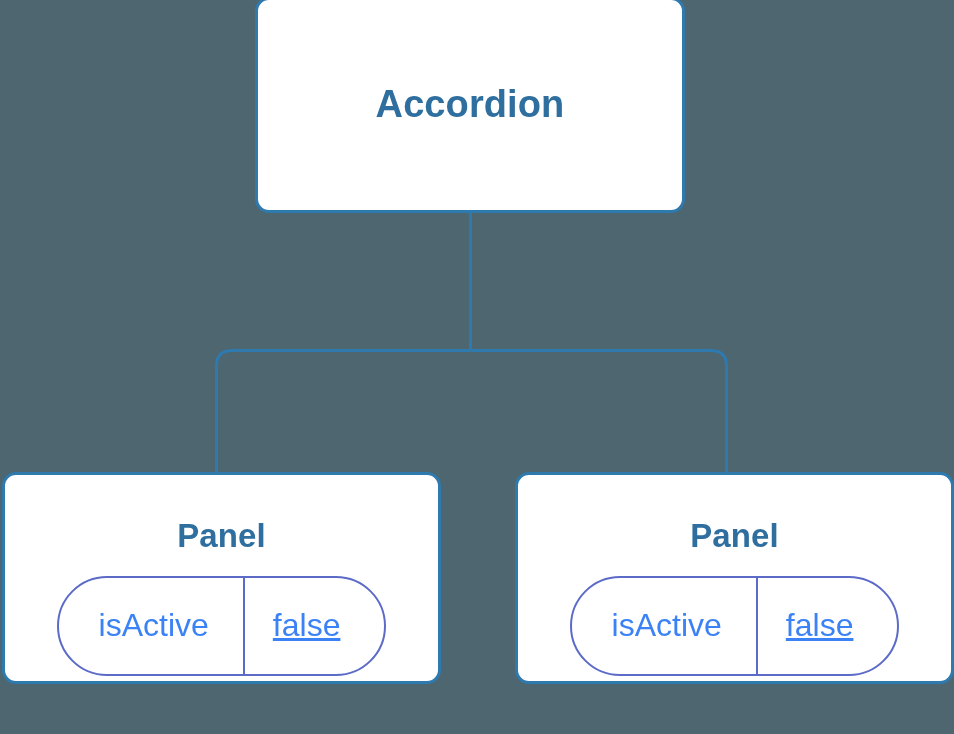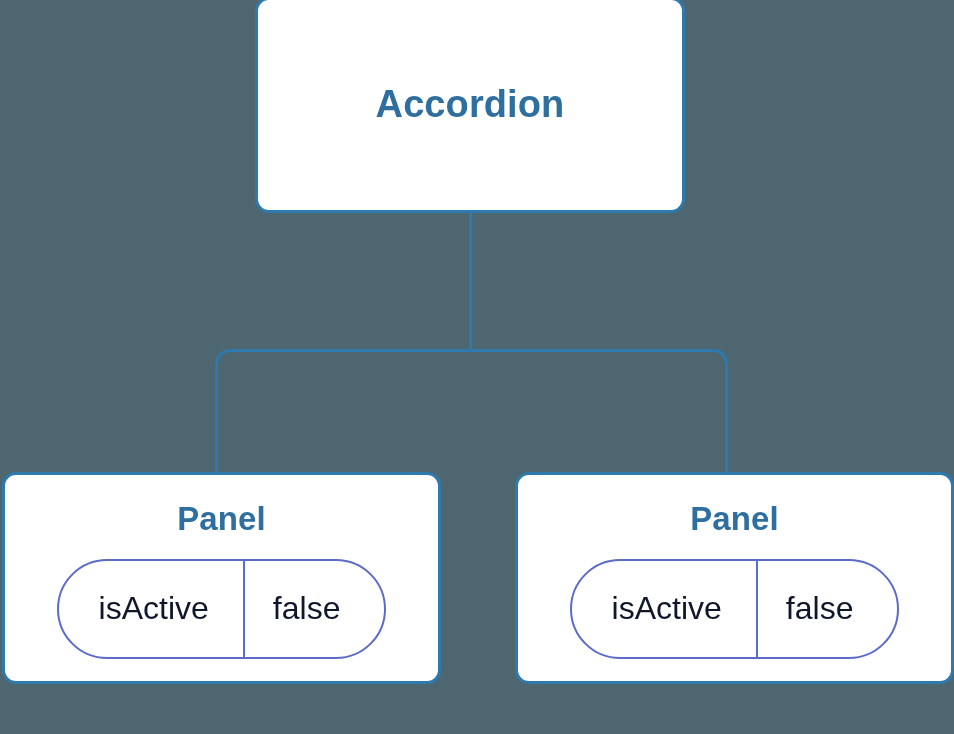--- a/index.html
+++ b/index.html
@@ -55,21 +55,21 @@
     width: 430px;
     height: 216px;
     justify-content: center;
     border-radius: 14px;
   }
 
   .node-card.child-node {
     top: 472px;
     width: 439px;
     height: 212px;
-    padding-top: 27px;
+    padding-top: 44px;
     border-radius: 14px;
   }
 
   .node-card.child-left  { left: 2px; }
   .node-card.child-right { left: 515px; }
 
   .node-title {
     color: #2f6f9f;
     font-size: 38px;
     font-weight: 700;
@@ -92,33 +92,34 @@
     height: 100px;
     overflow: hidden;
     background: transparent;
   }
 
   .prop-key,
   .prop-value {
     display: flex;
     align-items: center;
     justify-content: center;
-    color: #0f172a;
+    color: #3b82f6;
     font-size: 32px;
     font-weight: 400;
     white-space: nowrap;
   }
 
   .prop-key {
     padding: 0 34px 0 40px;
     border-right: 2px solid #5c6bc8;
   }
 
   .prop-value {
     padding: 0 44px 0 28px;
+    text-decoration: underline;
   }
 </style>
 </head>
 <body>
 
 <div id="diagram-root">
 
   <svg id="connectors" viewBox="0 0 954 734" width="954" height="734" xmlns="http://www.w3.org/2000/svg">
 
     <path d="M 470.5 212 L 470.5 350.5" fill="none" stroke="#2e79ad" stroke-width="3" stroke-linecap="butt"></path>

